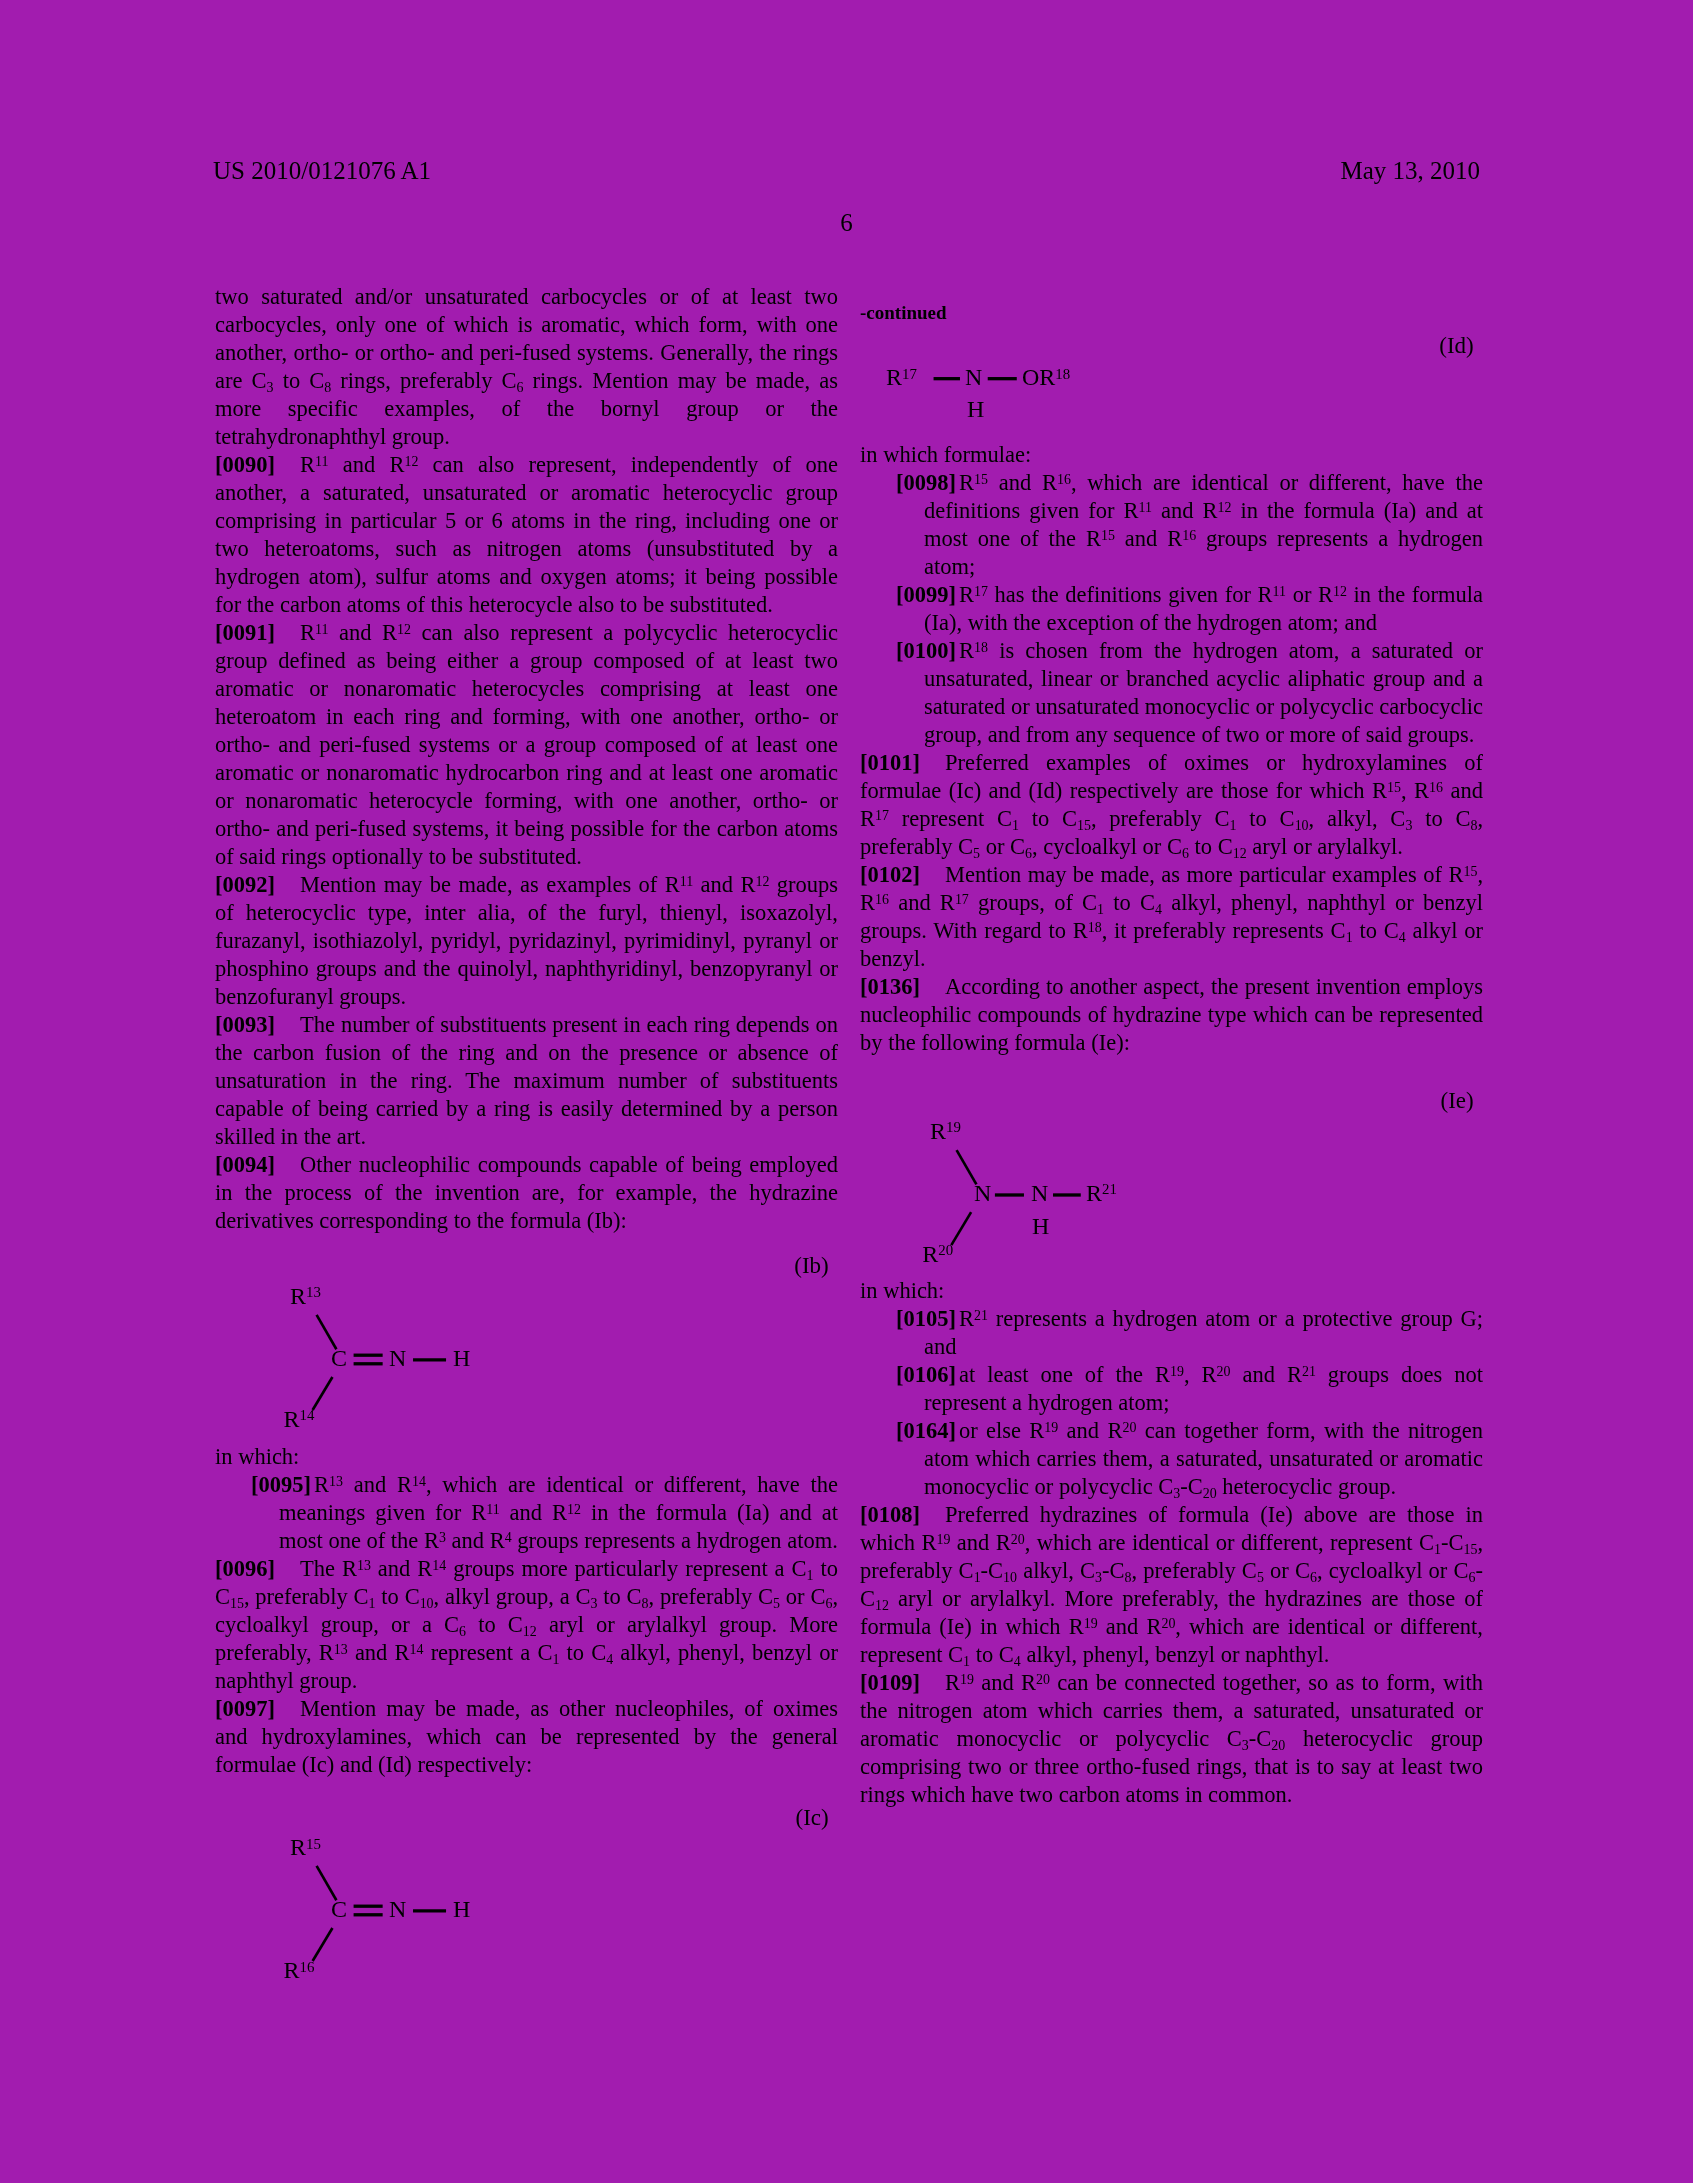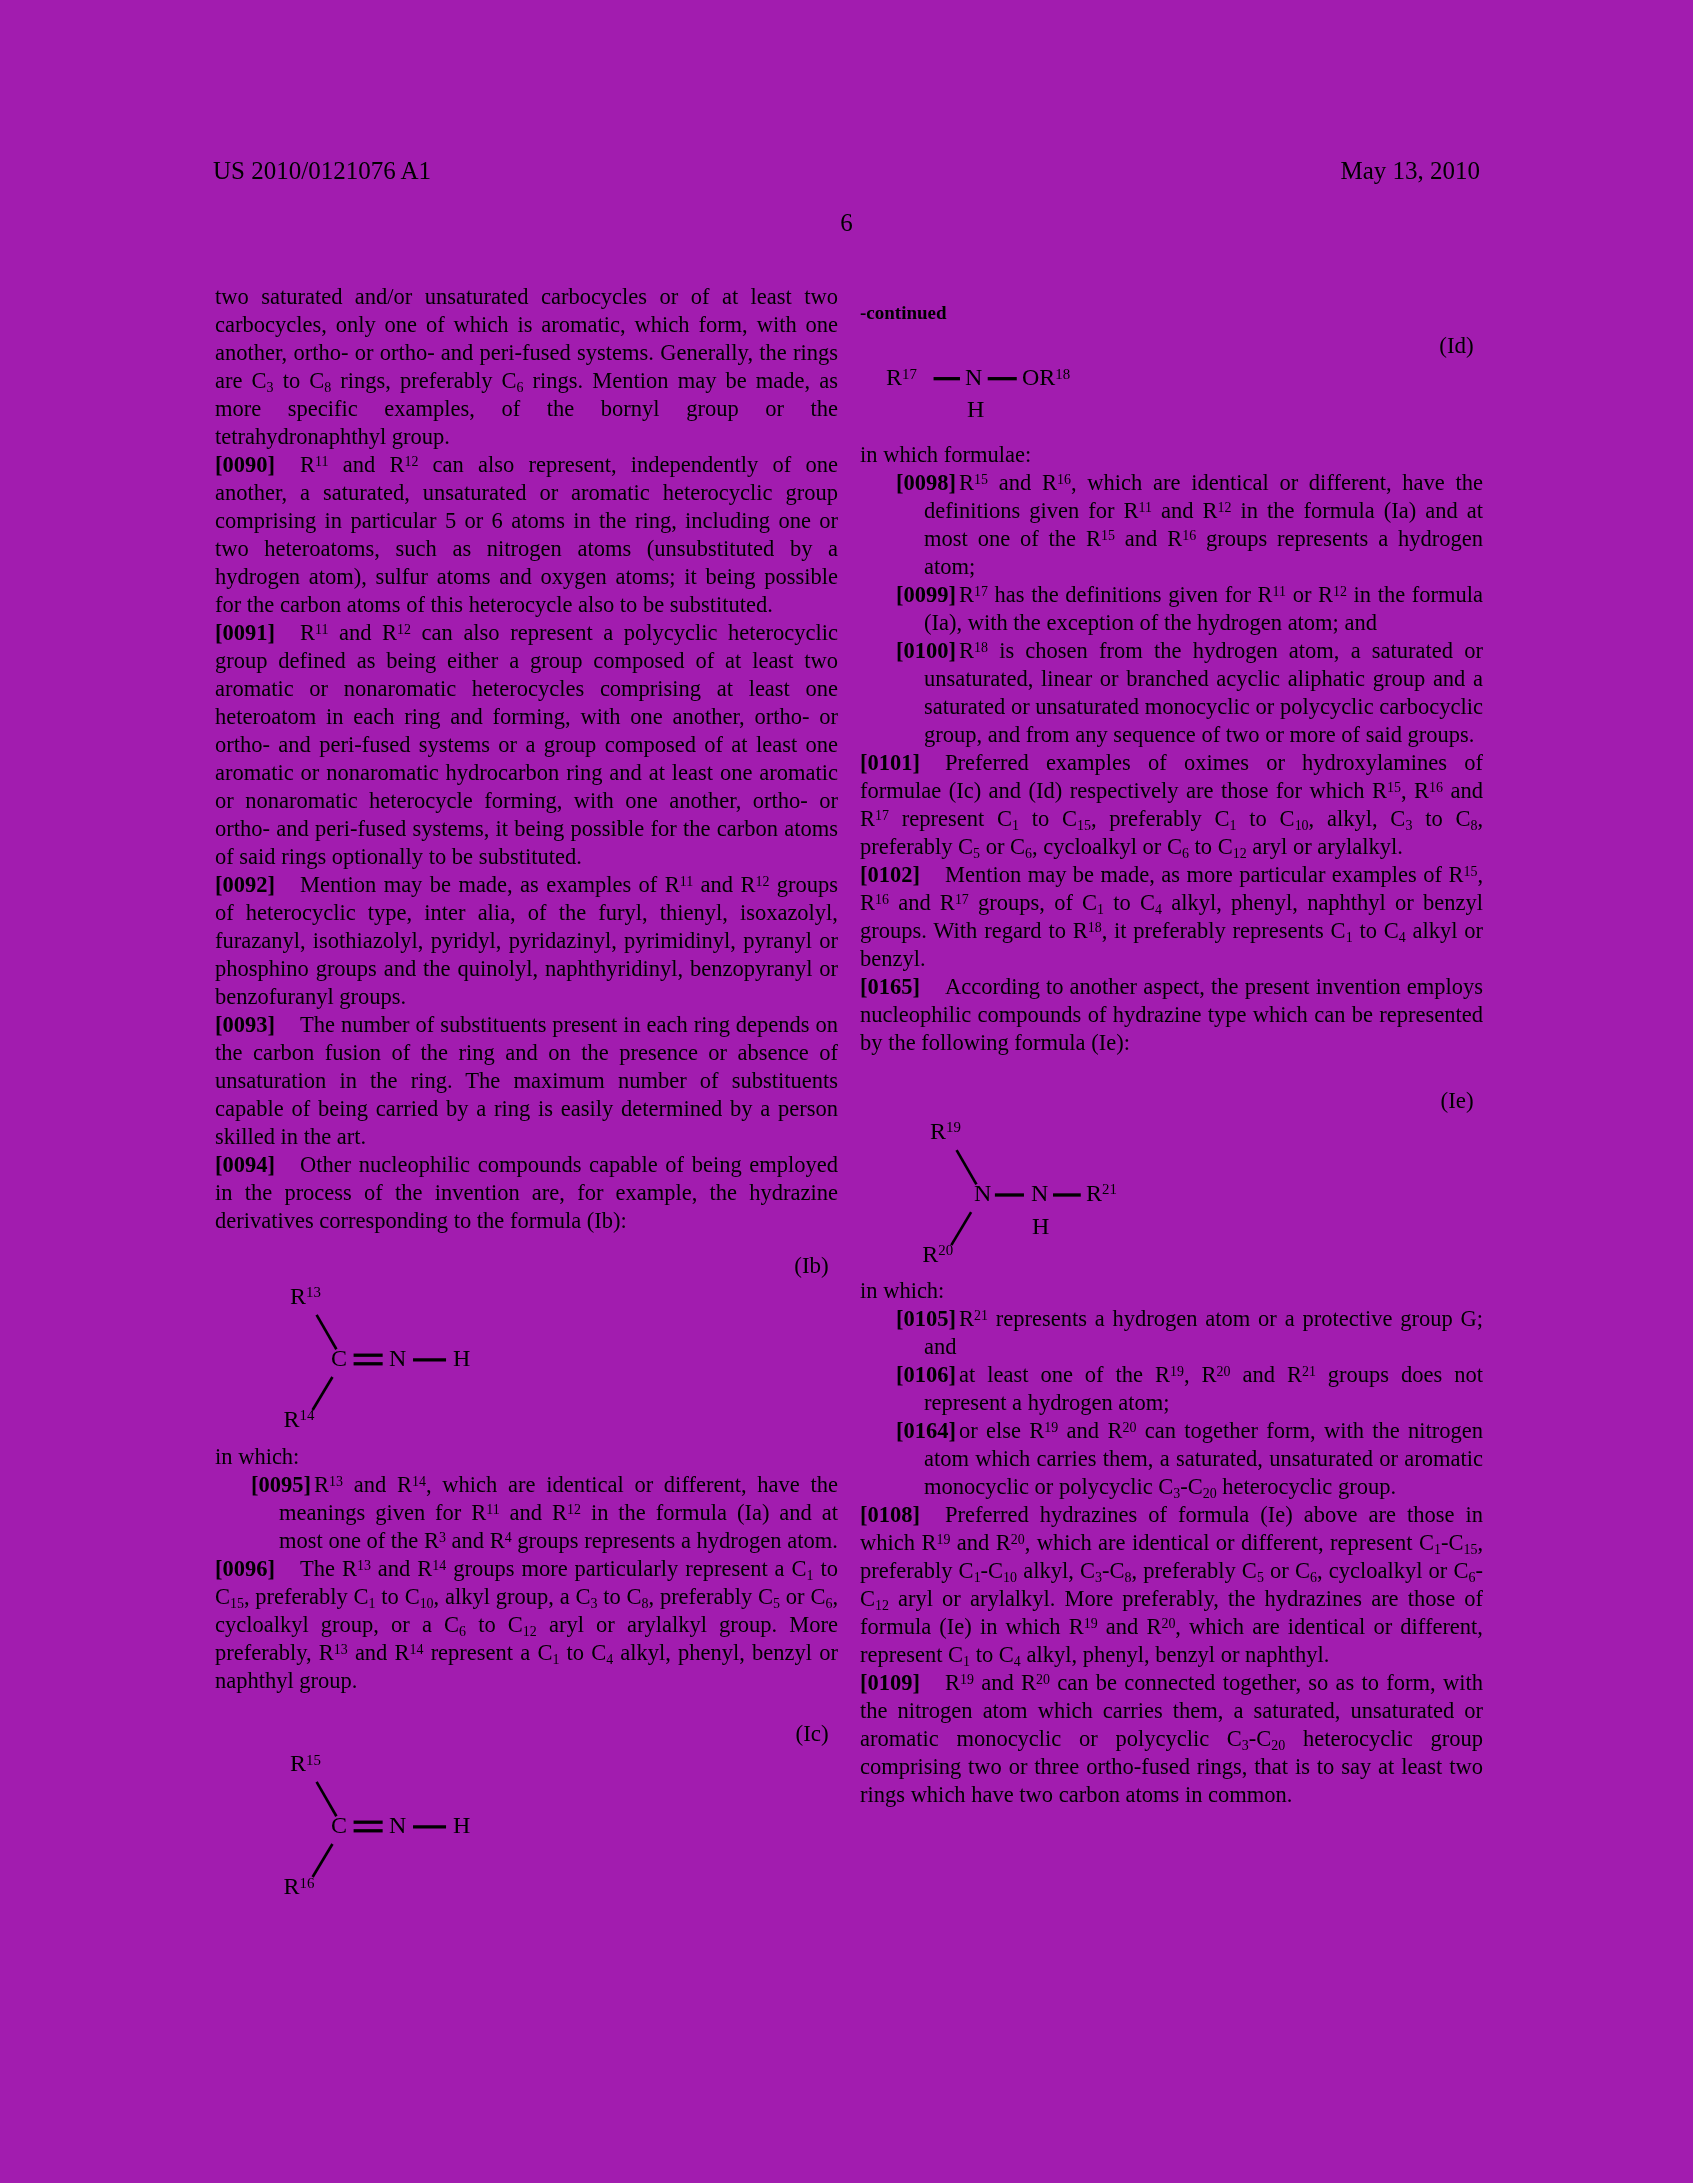--- a/index.html
+++ b/index.html
@@ -85,20 +85,21 @@
       <span class="atom" style="left:17px; top:0;">R<sup>13</sup></span>
       <span class="atom" style="left:58px; top:62px;">C</span>
       <span class="atom" style="left:116px; top:62px;">N</span>
       <span class="atom" style="left:180px; top:62px;">H</span>
       <span class="atom" style="left:10.6px; top:123px;">R<sup>14</sup></span>
     </div>
 
     <p class="bp plain">in which:</p>
     <p class="bp hang"><span class="ptag">[0095]</span><span class="ptext">R<sup>13</sup> and R<sup>14</sup>, which are identical or different, have the meanings given for R<sup>11</sup> and R<sup>12</sup> in the formula (Ia) and at most one of the R<sup>3</sup> and R<sup>4</sup> groups represents a hydrogen atom.</span></p>
     <p class="bp"><span class="ptag">[0096]</span><span class="ptext">The R<sup>13</sup> and R<sup>14</sup> groups more particularly represent a C<sub>1</sub> to C<sub>15</sub>, preferably C<sub>1</sub> to C<sub>10</sub>, alkyl group, a C<sub>3</sub> to C<sub>8</sub>, preferably C<sub>5</sub> or C<sub>6</sub>, cycloalkyl group, or a C<sub>6</sub> to C<sub>12</sub> aryl or arylalkyl group. More preferably, R<sup>13</sup> and R<sup>14</sup> represent a C<sub>1</sub> to C<sub>4</sub> alkyl, phenyl, benzyl or naphthyl group.</span></p>
+    <p class="bp"><span class="ptag">[0097]</span><span class="ptext">Mention may be made, as other nucleophiles, of oximes and hydroxylamines, which can be represented by the general formulae (Ic) and (Id) respectively:</span></p>
 
     <div class="formula-label mt-ic">(Ic)</div>
     <div class="formula f-imine">
       <svg width="251" height="151" viewBox="0 0 380 228">
         <line x1="66" y1="48" x2="96" y2="100" stroke="#000" stroke-width="4"></line>
         <line x1="60" y1="192" x2="90" y2="142" stroke="#000" stroke-width="4"></line>
         <line x1="122" y1="109" x2="166" y2="109" stroke="#000" stroke-width="5"></line>
         <line x1="122" y1="122" x2="166" y2="122" stroke="#000" stroke-width="5"></line>
         <line x1="212" y1="116" x2="262" y2="116" stroke="#000" stroke-width="5"></line>
       </svg>
@@ -124,21 +125,21 @@
       <span class="atom" style="left:81px; top:32px;">H</span>
       <span class="atom" style="left:136px; top:0;">OR<sup>18</sup></span>
     </div>
 
     <p class="bp plain mt-iw">in which formulae:</p>
     <p class="bp hang"><span class="ptag">[0098]</span><span class="ptext">R<sup>15</sup> and R<sup>16</sup>, which are identical or different, have the definitions given for R<sup>11</sup> and R<sup>12</sup> in the formula (Ia) and at most one of the R<sup>15</sup> and R<sup>16</sup> groups represents a hydrogen atom;</span></p>
     <p class="bp hang"><span class="ptag">[0099]</span><span class="ptext">R<sup>17</sup> has the definitions given for R<sup>11</sup> or R<sup>12</sup> in the formula (Ia), with the exception of the hydrogen atom; and</span></p>
     <p class="bp hang"><span class="ptag">[0100]</span><span class="ptext">R<sup>18</sup> is chosen from the hydrogen atom, a saturated or unsaturated, linear or branched acyclic aliphatic group and a saturated or unsaturated monocyclic or polycyclic carbocyclic group, and from any sequence of two or more of said groups.</span></p>
     <p class="bp"><span class="ptag">[0101]</span><span class="ptext">Preferred examples of oximes or hydroxylamines of formulae (Ic) and (Id) respectively are those for which R<sup>15</sup>, R<sup>16</sup> and R<sup>17</sup> represent C<sub>1</sub> to C<sub>15</sub>, preferably C<sub>1</sub> to C<sub>10</sub>, alkyl, C<sub>3</sub> to C<sub>8</sub>, preferably C<sub>5</sub> or C<sub>6</sub>, cycloalkyl or C<sub>6</sub> to C<sub>12</sub> aryl or arylalkyl.</span></p>
     <p class="bp"><span class="ptag">[0102]</span><span class="ptext">Mention may be made, as more particular examples of R<sup>15</sup>, R<sup>16</sup> and R<sup>17</sup> groups, of C<sub>1</sub> to C<sub>4</sub> alkyl, phenyl, naphthyl or benzyl groups. With regard to R<sup>18</sup>, it preferably represents C<sub>1</sub> to C<sub>4</sub> alkyl or benzyl.</span></p>
-    <p class="bp"><span class="ptag">[0165]</span><span class="ptext">According to another aspect, the present invention employs nucleophilic compounds of hydrazine type which can be represented by the following formula (Ie):</span></p>
+    <p class="bp"><span class="ptag">[0136]</span><span class="ptext">According to another aspect, the present invention employs nucleophilic compounds of hydrazine type which can be represented by the following formula (Ie):</span></p>
 
     <div class="formula-label mt-ie">(Ie)</div>
     <div class="formula f-ie">
       <svg width="284" height="150" viewBox="0 0 430 226">
         <line x1="66" y1="48" x2="96" y2="100" stroke="#000" stroke-width="4"></line>
         <line x1="58" y1="192" x2="88" y2="142" stroke="#000" stroke-width="4"></line>
         <line x1="124" y1="116" x2="168" y2="116" stroke="#000" stroke-width="5"></line>
         <line x1="212" y1="116" x2="254" y2="116" stroke="#000" stroke-width="5"></line>
       </svg>
       <span class="atom" style="left:17px; top:0;">R<sup>19</sup></span>

